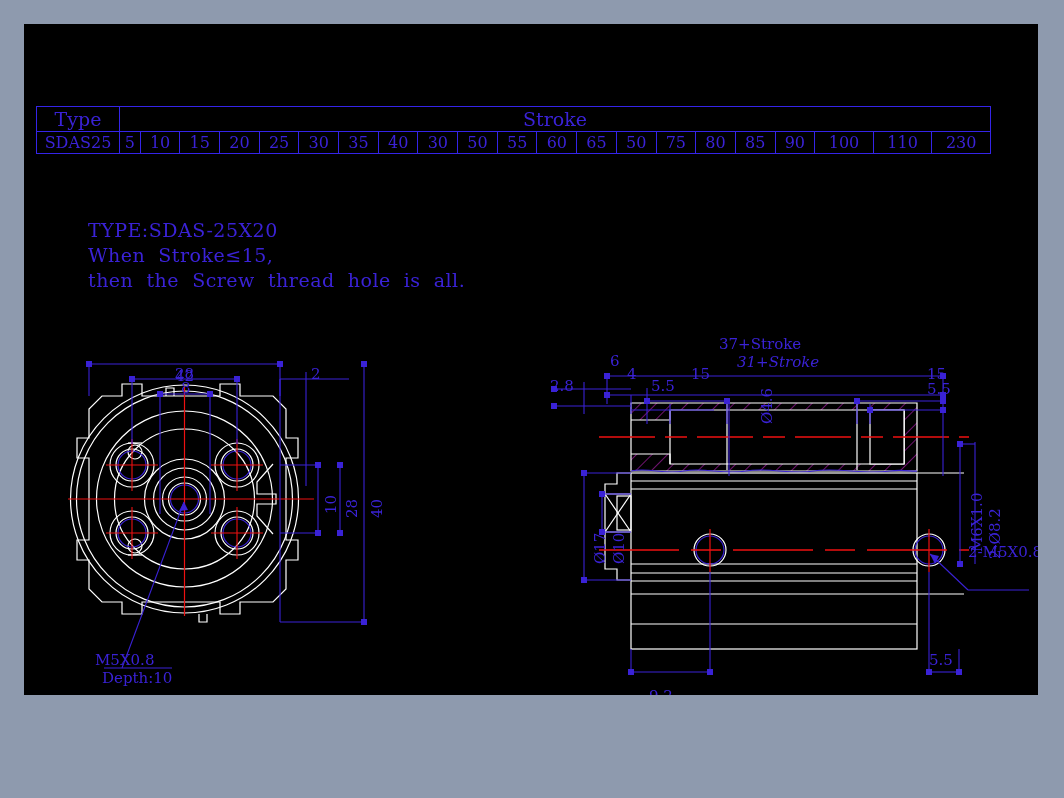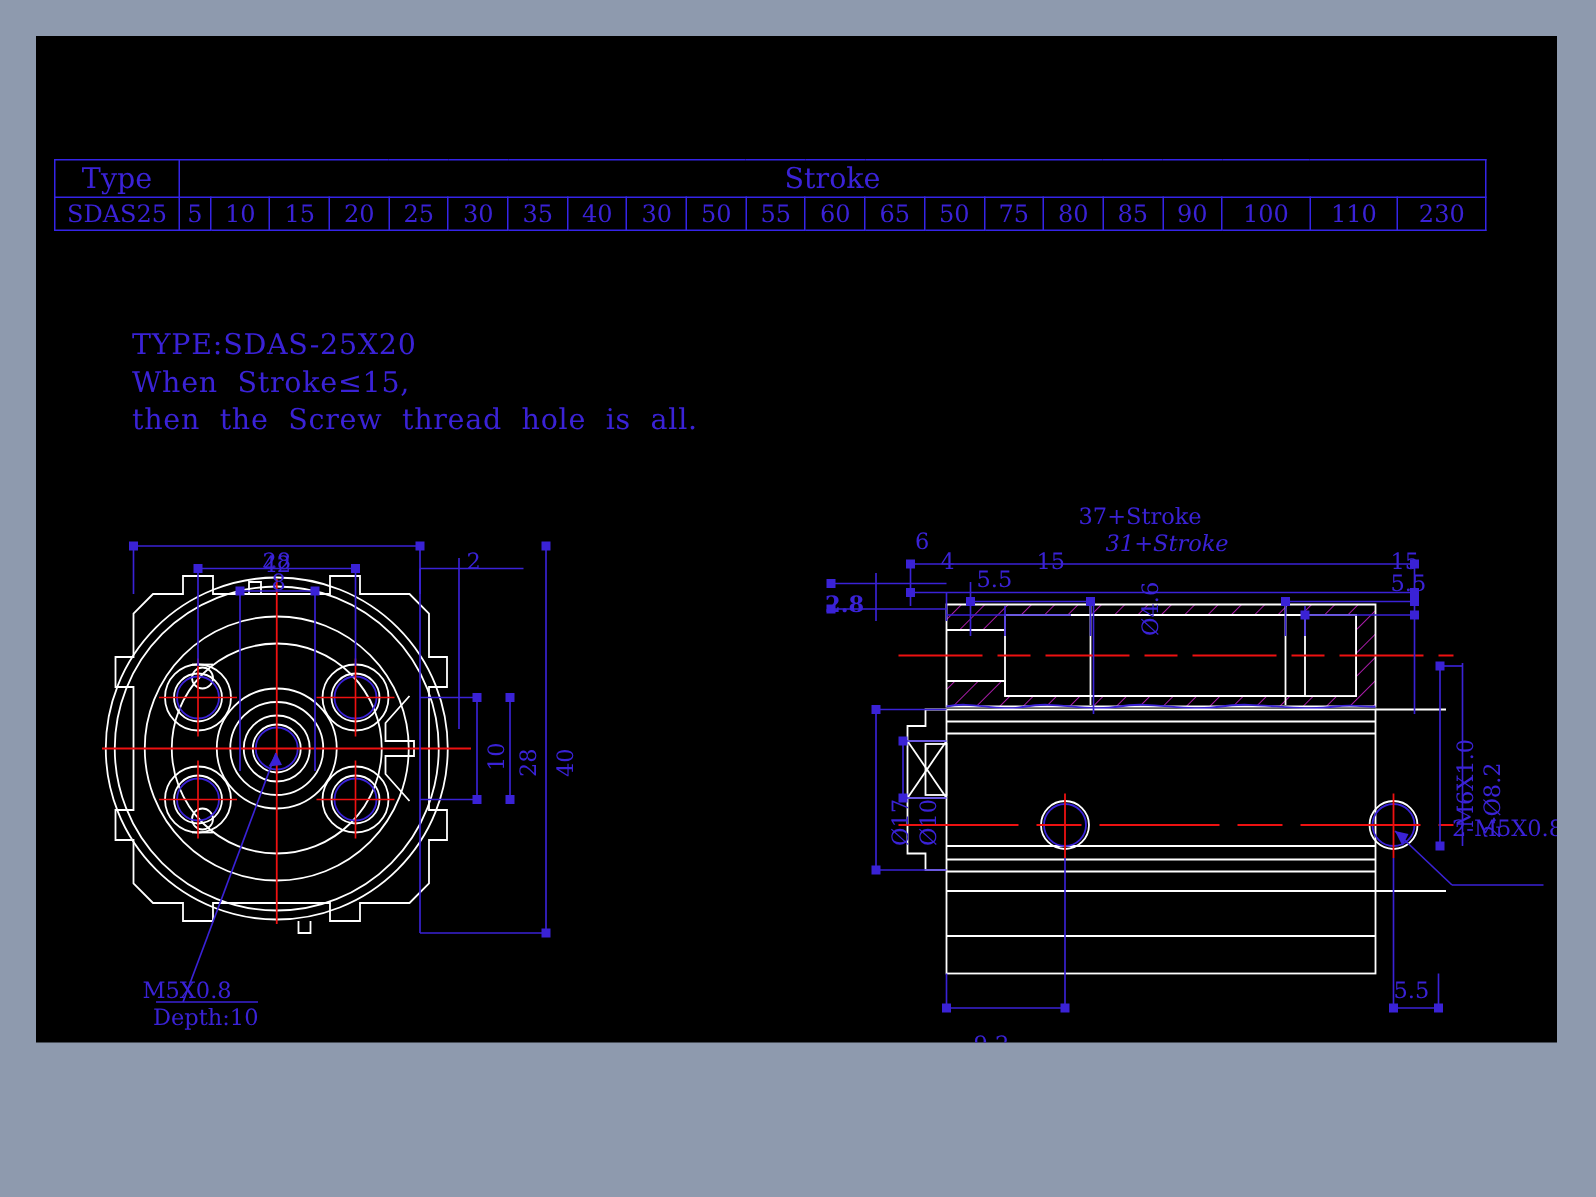--- a/index.html
+++ b/index.html
@@ -380,21 +380,21 @@
   <div class="dim-txt big" style="left:157px;top:357px;">8</div>
   <div class="dim-txt big" style="left:287px;top:343px;">2</div>
   <div class="dim-txt big vert" style="left:300px;top:490px;">10</div>
   <div class="dim-txt big vert" style="left:321px;top:494px;">28</div>
   <div class="dim-txt big vert" style="left:346px;top:494px;">40</div>
   <div class="callout" style="left:71px;top:628px;">M5X0.8</div>
   <div class="callout" style="left:78px;top:646px;">Depth:10</div>
 
   <div class="dim-txt big" style="left:695px;top:313px;">37+Stroke</div>
   <div class="dim-txt big" style="left:713px;top:331px;font-style:italic;">31+Stroke</div>
-  <div class="dim-txt big" style="left:526px;top:372px;font-weight:bold;">2.8</div>
+  <div class="dim-txt big" style="left:526px;top:355px;">2.8</div>
   <div class="dim-txt big" style="left:586px;top:330px;">6</div>
   <div class="dim-txt big" style="left:603px;top:343px;">4</div>
   <div class="dim-txt big" style="left:627px;top:355px;">5.5</div>
   <div class="dim-txt big" style="left:667px;top:343px;">15</div>
   <div class="dim-txt big vert" style="left:736px;top:400px;">Ø4.6</div>
   <div class="dim-txt big" style="left:903px;top:343px;">15</div>
   <div class="dim-txt big" style="left:903px;top:358px;">5.5</div>
   <div class="dim-txt big vert" style="left:569px;top:540px;">Ø17</div>
   <div class="dim-txt big vert" style="left:588px;top:540px;">Ø10</div>
   <div class="dim-txt big vert" style="left:946px;top:528px;">M6X1.0</div>

